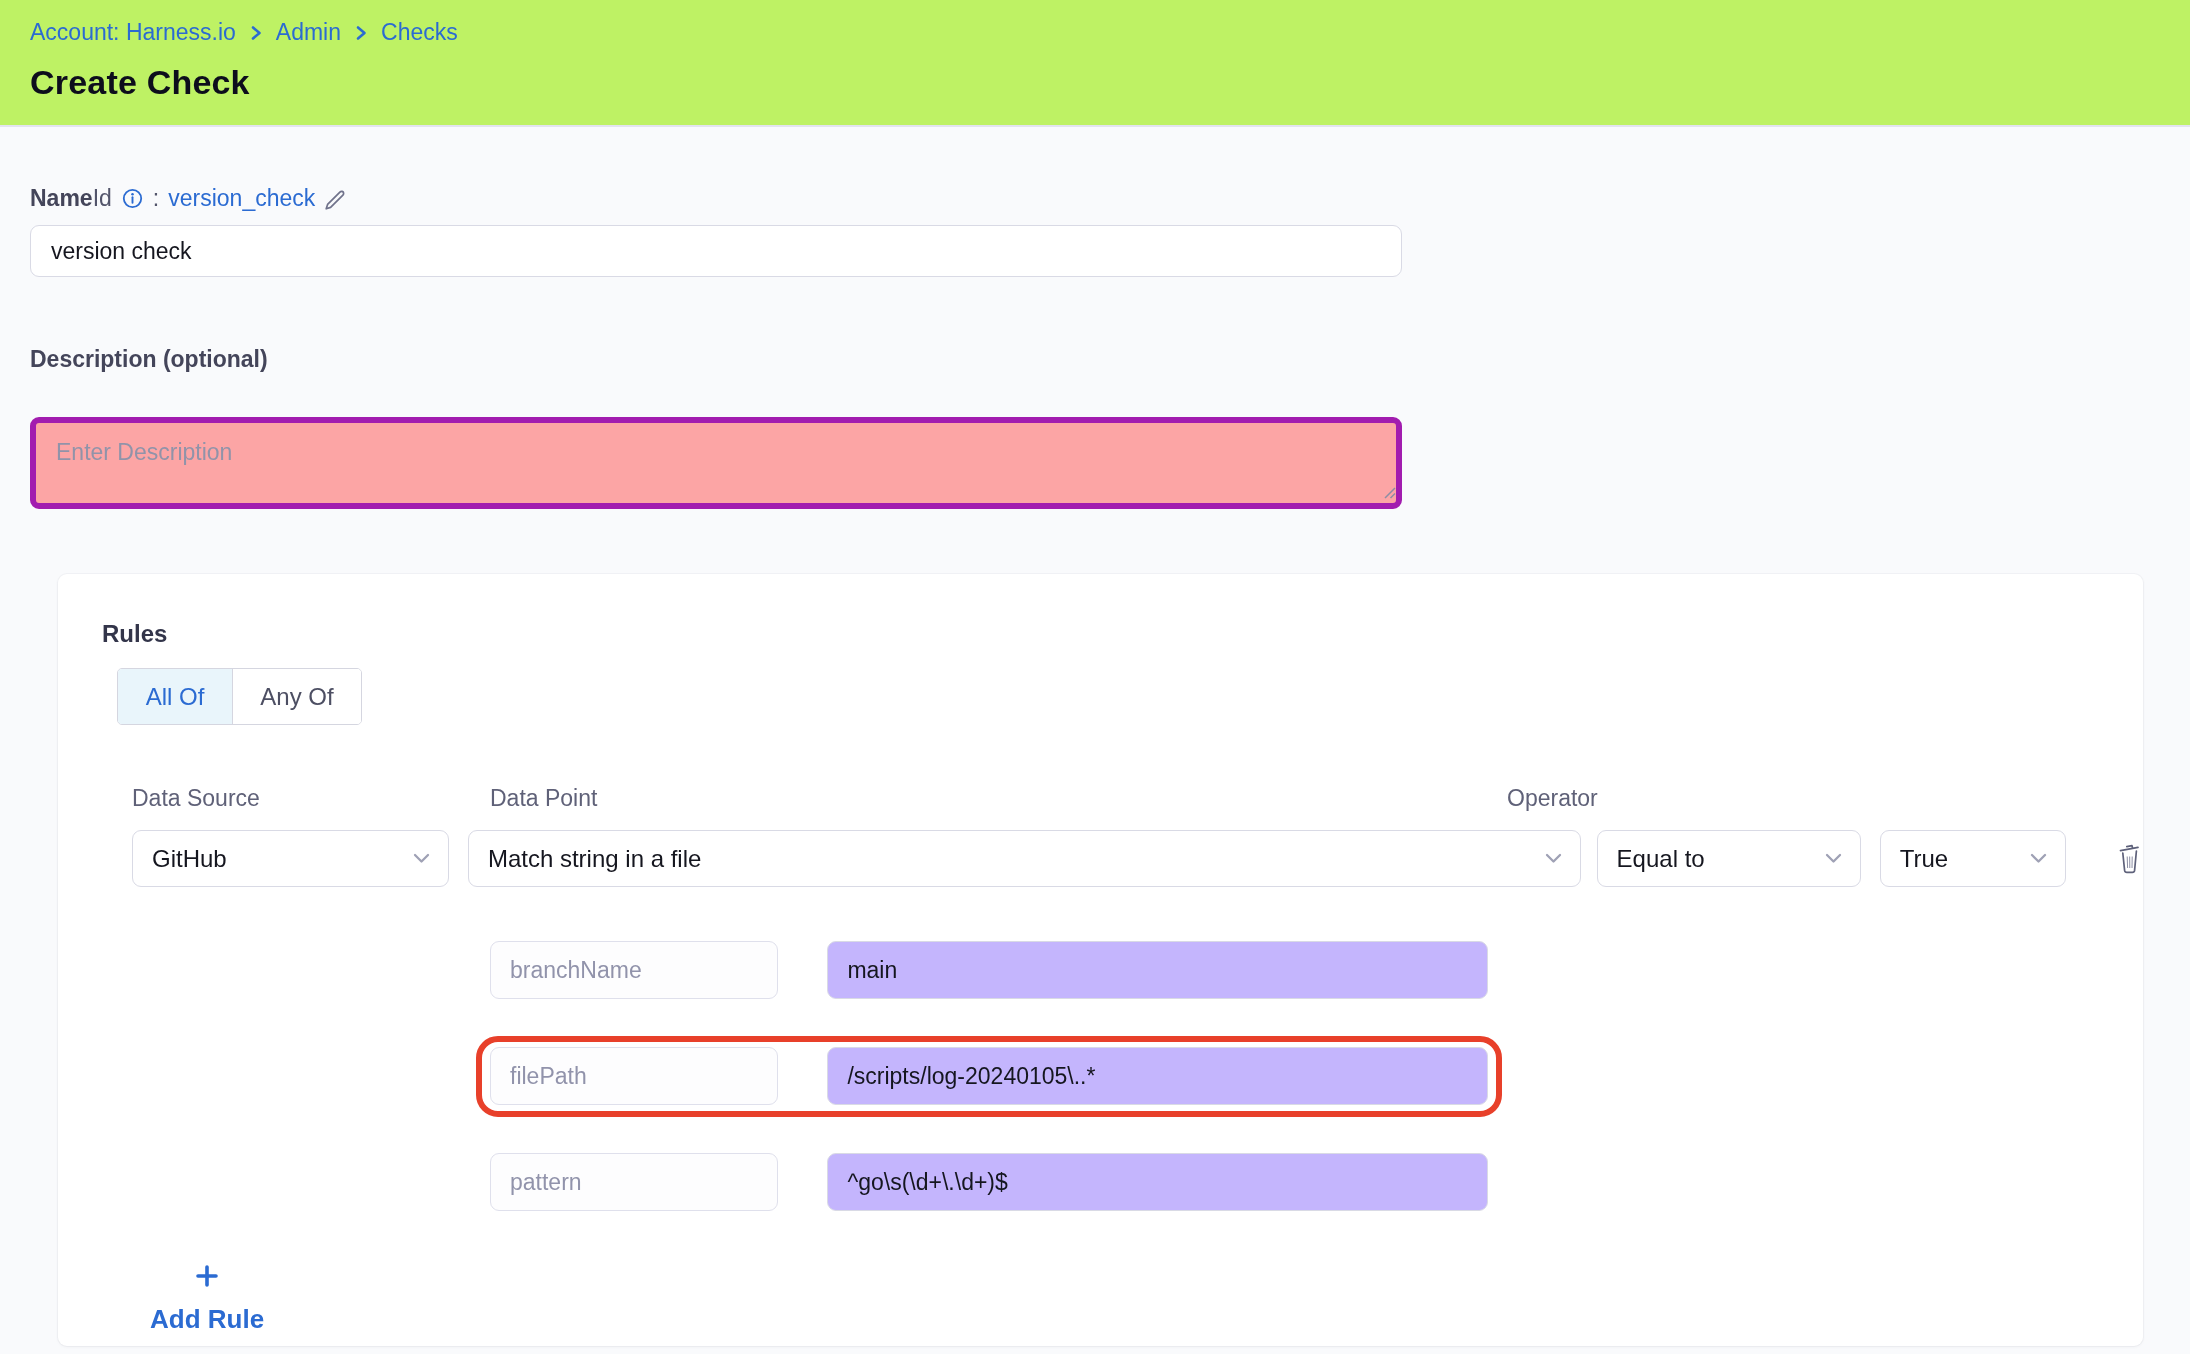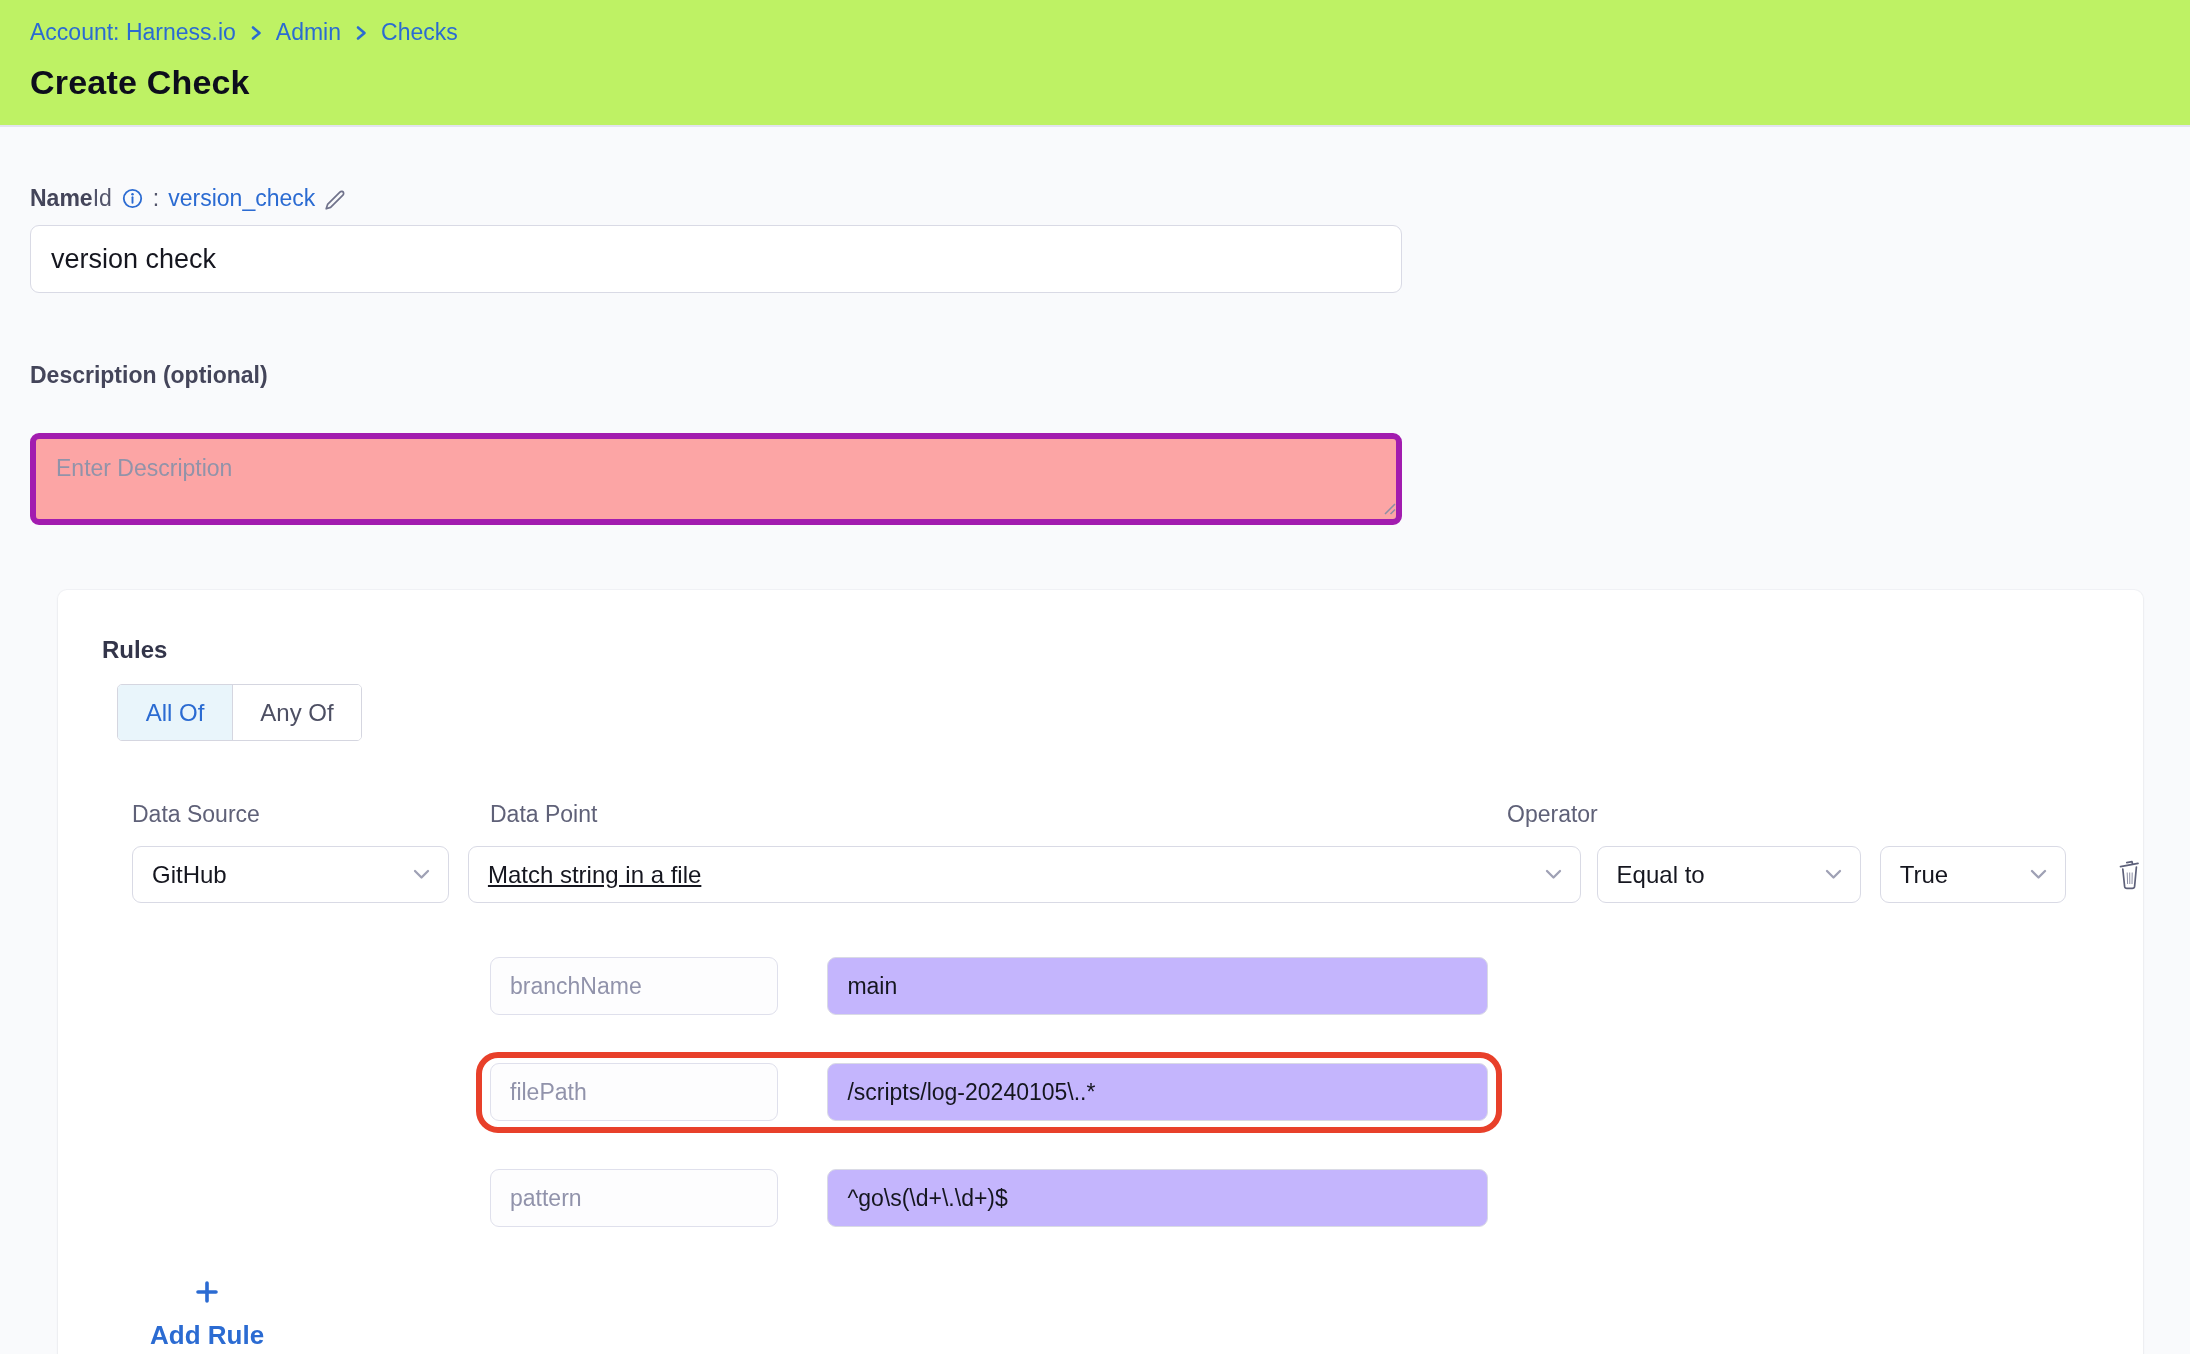--- a/index.html
+++ b/index.html
@@ -38,25 +38,25 @@
   }
   .field-label { font-size: 23px; font-weight: 600; color: #44455a; line-height: 28px; }
   .id-row { display: flex; align-items: center; gap: 9px; font-size: 23px; }
   .id-label { color: #53556b; }
   .id-sep { color: #53556b; }
   .id-value { color: #2b6bd2; cursor: pointer; }
   .icon-btn { display: inline-flex; align-items: center; cursor: pointer; background: none; border: none; padding: 0; }
 
   .text-input {
     display: block; margin-top: 13px;
-    width: 1372px; height: 68px;
+    width: 1372px; height: 52px;
     border: 1px solid #d9dae5; border-radius: 9px;
     background: #fff; padding: 0 20px;
     font-family: "Liberation Sans", sans-serif;
-    font-size: 27px; color: #15161f; outline: none;
+    font-size: 23px; color: #15161f; outline: none;
   }
   .desc-label { margin-top: 68px; }
   .textarea-wrap { position: relative; width: 1372px; margin-top: 12px; }
   .desc-textarea {
     display: block; width: 1372px; height: 92px;
     border: 6px solid #a21caf; border-radius: 9px;
     background: #fca5a5; padding: 16px 20px;
     font-family: "Liberation Sans", sans-serif;
     font-size: 23px; color: #15161f; outline: none; resize: none; margin-top: 44px;
   }
@@ -90,21 +90,21 @@
   .col-label.w2 { width: 1017px; }
 
   .selects-row { display: flex; align-items: center; margin: 18px 0 0 74px; }
   .select {
     height: 57px; border: 1px solid #d9dae5; border-radius: 9px; background: #fff;
     display: flex; align-items: center; justify-content: space-between;
     padding: 0 18px 0 19px; cursor: pointer;
   }
   .select .sel-value { font-size: 24px; color: #15161f; }
   .sel-datasource { width: 339px; }
-  .sel-datapoint  { width: 1198px; margin-left: 19px; text-decoration: underline; }
+  .sel-datapoint  { width: 1198px; margin-left: 19px; }
   .sel-operator   { width: 282px; margin-left: 16px; }
   .sel-bool       { width: 198px; margin-left: 19px; }
   .trash-btn { margin-left: 50px; display: flex; align-items: center; cursor: pointer; background: none; border: none; }
 
   .param-row { display: flex; align-items: center; margin-left: 432px; position: relative; width: 998px; gap: 30px; }
   .param-row.first { margin-top: 54px; }
   .param-row + .param-row { margin-top: 48px; }
   .param-key {
     width: 297px; height: 58px; border: 1px solid #dfe0ec; border-radius: 9px;
     background: #fdfdfe; color: #9193ab; font-size: 23px;

